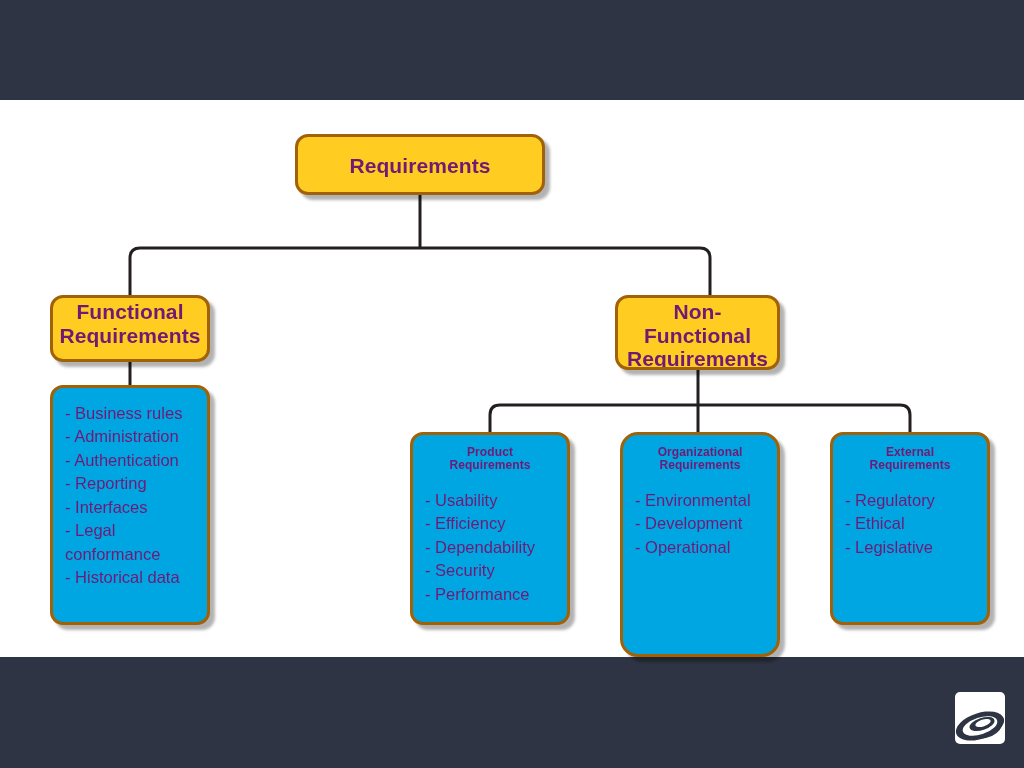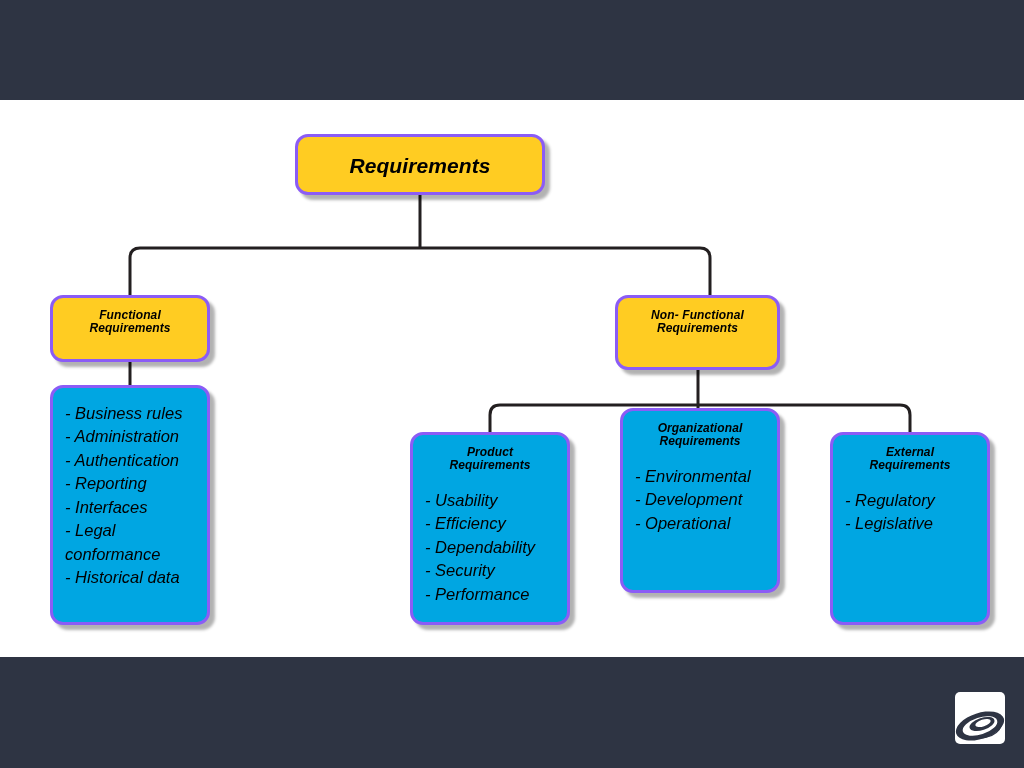--- a/index.html
+++ b/index.html
@@ -42,43 +42,42 @@
     left: 0;
     top: 0;
     width: 1024px;
     height: 768px;
     pointer-events: none;
   }
 
   .node {
     position: absolute;
     box-sizing: border-box;
-    border: 3px solid #8b5cf6;
+    border: 3px solid #a16207;
     border-radius: 13px;
     box-shadow: 5px 5px 3px rgba(0,0,0,0.30);
-    color: #000000;
+    color: #701a75;
     overflow: hidden;
-    font-style: italic;
   }
   .node.yellow { background: #ffcc22; }
   .node.blue   { background: #00a6e2; }
 
   .node-title {
     font-weight: bold;
     text-align: center;
     line-height: 1.12;
     letter-spacing: 0.1px;
   }
   .root .node-title {
     font-size: 21px;
     margin-top: 17px;
   }
   .mid .node-title {
-    font-size: 12px;
-    margin-top: 11px;
+    font-size: 21px;
+    margin-top: 2px;
   }
   .leaf .node-title {
     font-size: 12px;
     margin-top: 11px;
   }
 
   .node-list {
     list-style: none;
     margin: 0;
     padding: 0;
@@ -96,21 +95,21 @@
     padding: 0 0 0 12px;
     margin-top: 14px;
   }
 
   
   #node-root        { left: 295px; top: 134px; width: 250px; height: 61px; }
   #node-functional  { left: 50px;  top: 295px; width: 160px; height: 67px; }
   #node-nonfunc     { left: 615px; top: 295px; width: 165px; height: 75px; }
   #node-func-items  { left: 50px;  top: 385px; width: 160px; height: 240px; }
   #node-product     { left: 410px; top: 432px; width: 160px; height: 193px; }
-  #node-organizational { left: 620px; top: 408px; width: 160px; height: 185px; }
+  #node-organizational { left: 620px; top: 432px; width: 160px; height: 225px; border-radius: 18px; }
   #node-external    { left: 830px; top: 432px; width: 160px; height: 193px; }
 
   
   #logo {
     position: absolute;
     left: 952px;
     top: 690px;
     width: 56px;
     height: 58px;
   }
@@ -189,20 +188,21 @@
       <li>- Development</li>
       <li>- Operational</li>
     </ul>
   </div>
 
   <div class="node blue leaf" id="node-external">
     <div class="node-title" style="white-space: pre-line;">External
 Requirements</div>
     <ul class="node-list leaf-body">
       <li>- Regulatory</li>
+      <li>- Ethical</li>
       <li>- Legislative</li>
     </ul>
   </div>
 
   <svg id="logo" viewBox="0 0 56 58" xmlns="http://www.w3.org/2000/svg">
     <defs>
       <clipPath id="logoClip">
         <rect x="3" y="2" width="50" height="52" rx="5" ry="5"></rect>
       </clipPath>
     </defs>

